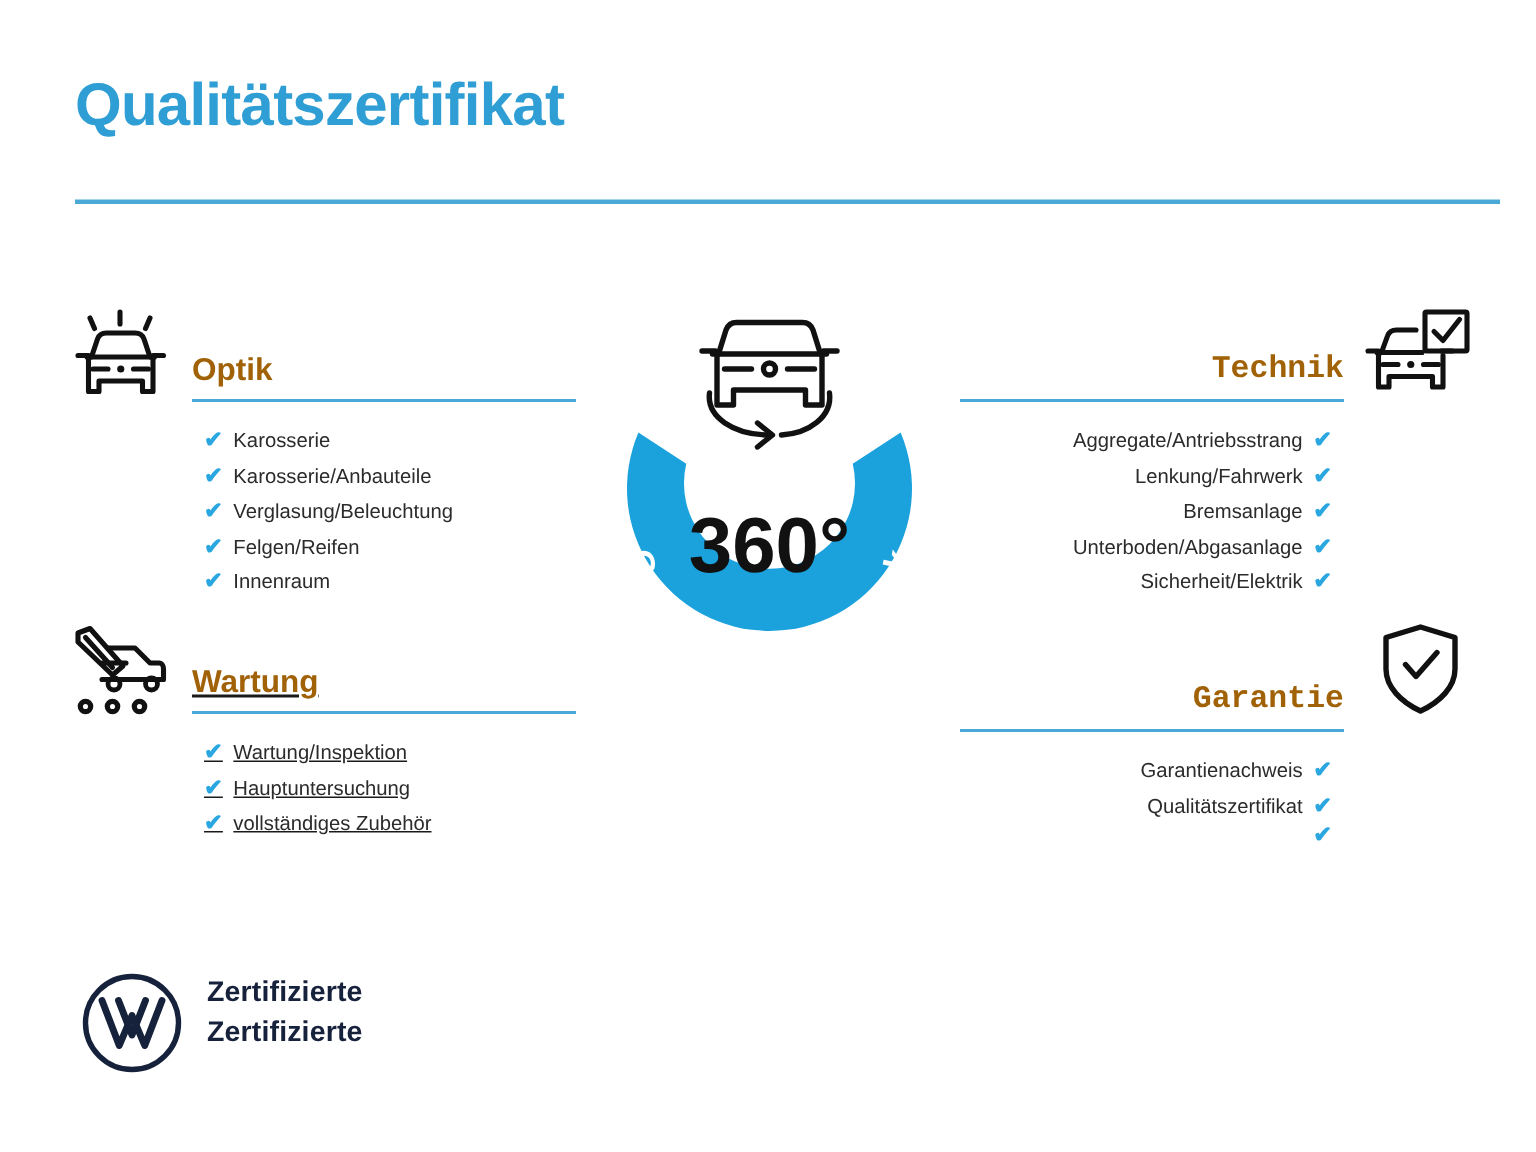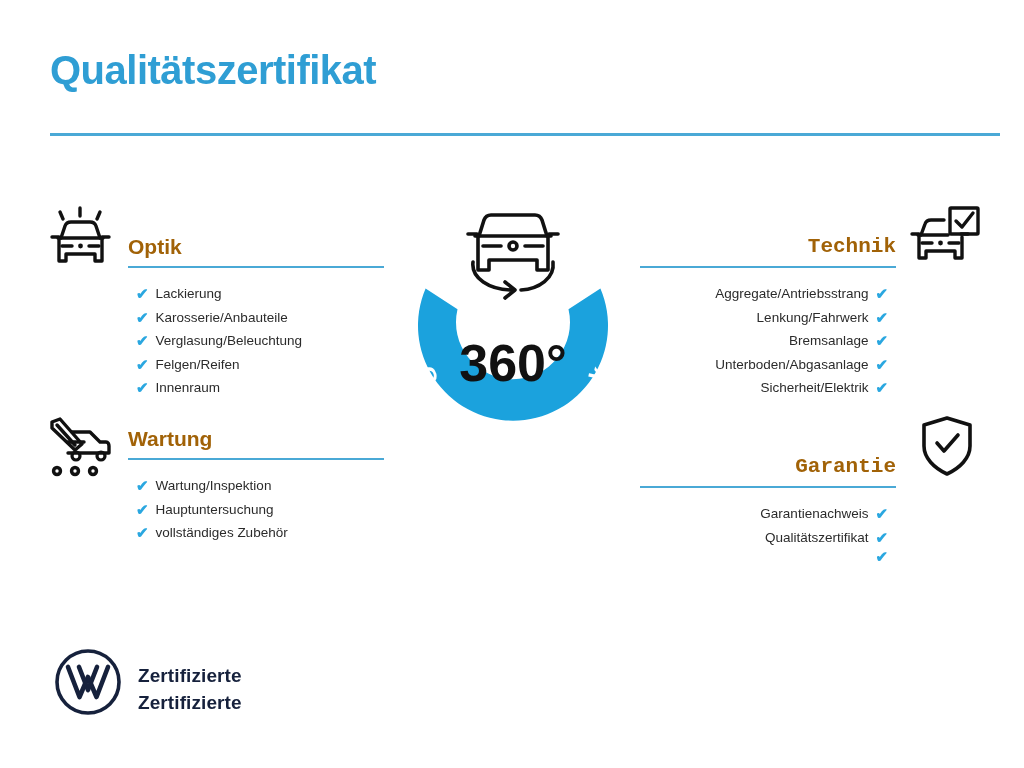--- a/index.html
+++ b/index.html
@@ -44,21 +44,21 @@
 
   
   .col {
     position: absolute;
     width: 256px;
   }
   .col-left  { left: 128px; }
   .col-right { left: 640px; }
 
   .sec-optik    { top: 236px; }
-  .sec-wartung  { top: 428px; }
+  .sec-wartung  { top: 444px; text-decoration: underline; }
   .sec-technik  { top: 236px; }
   .sec-garantie { top: 428px; margin-top: 28px; }
 
   .sec-heading {
     font-size: 21px;
     font-weight: bold;
     color: #a16207;
     line-height: 1;
     padding-bottom: 9px;
   }
@@ -115,21 +115,21 @@
     height: 290px;
   }
   .badge-svg { display: block; }
 
   
   .footer-lockup {
     position: absolute;
     left: 54px;
     top: 648px;
     display: flex;
-    align-items: flex-end;
+    align-items: flex-start;
     gap: 16px;
   }
   .vw-logo { flex: 0 0 auto; }
   .footer-text {
     font-size: 19px;
     font-weight: bold;
     color: #16213c;
     line-height: 27px;
     letter-spacing: 0.1px;
   }
@@ -159,21 +159,21 @@
       <circle cx="36.5" cy="42" r="2.4" fill="#111111"></circle>
     </svg>
   </div>
 
   <div class="col col-left sec-optik">
     <div class="sec-heading">Optik</div>
     <div class="sec-rule"></div>
     <ul class="sec-list">
       <li>
         <span class="check">✔</span>
-        <span>Lackierung</span>
+        <span>Karosserie</span>
       </li>
       <li>
         <span class="check">✔</span>
         <span>Karosserie/Anbauteile</span>
       </li>
       <li>
         <span class="check">✔</span>
         <span>Verglasung/Beleuchtung</span>
       </li>
       <li>

